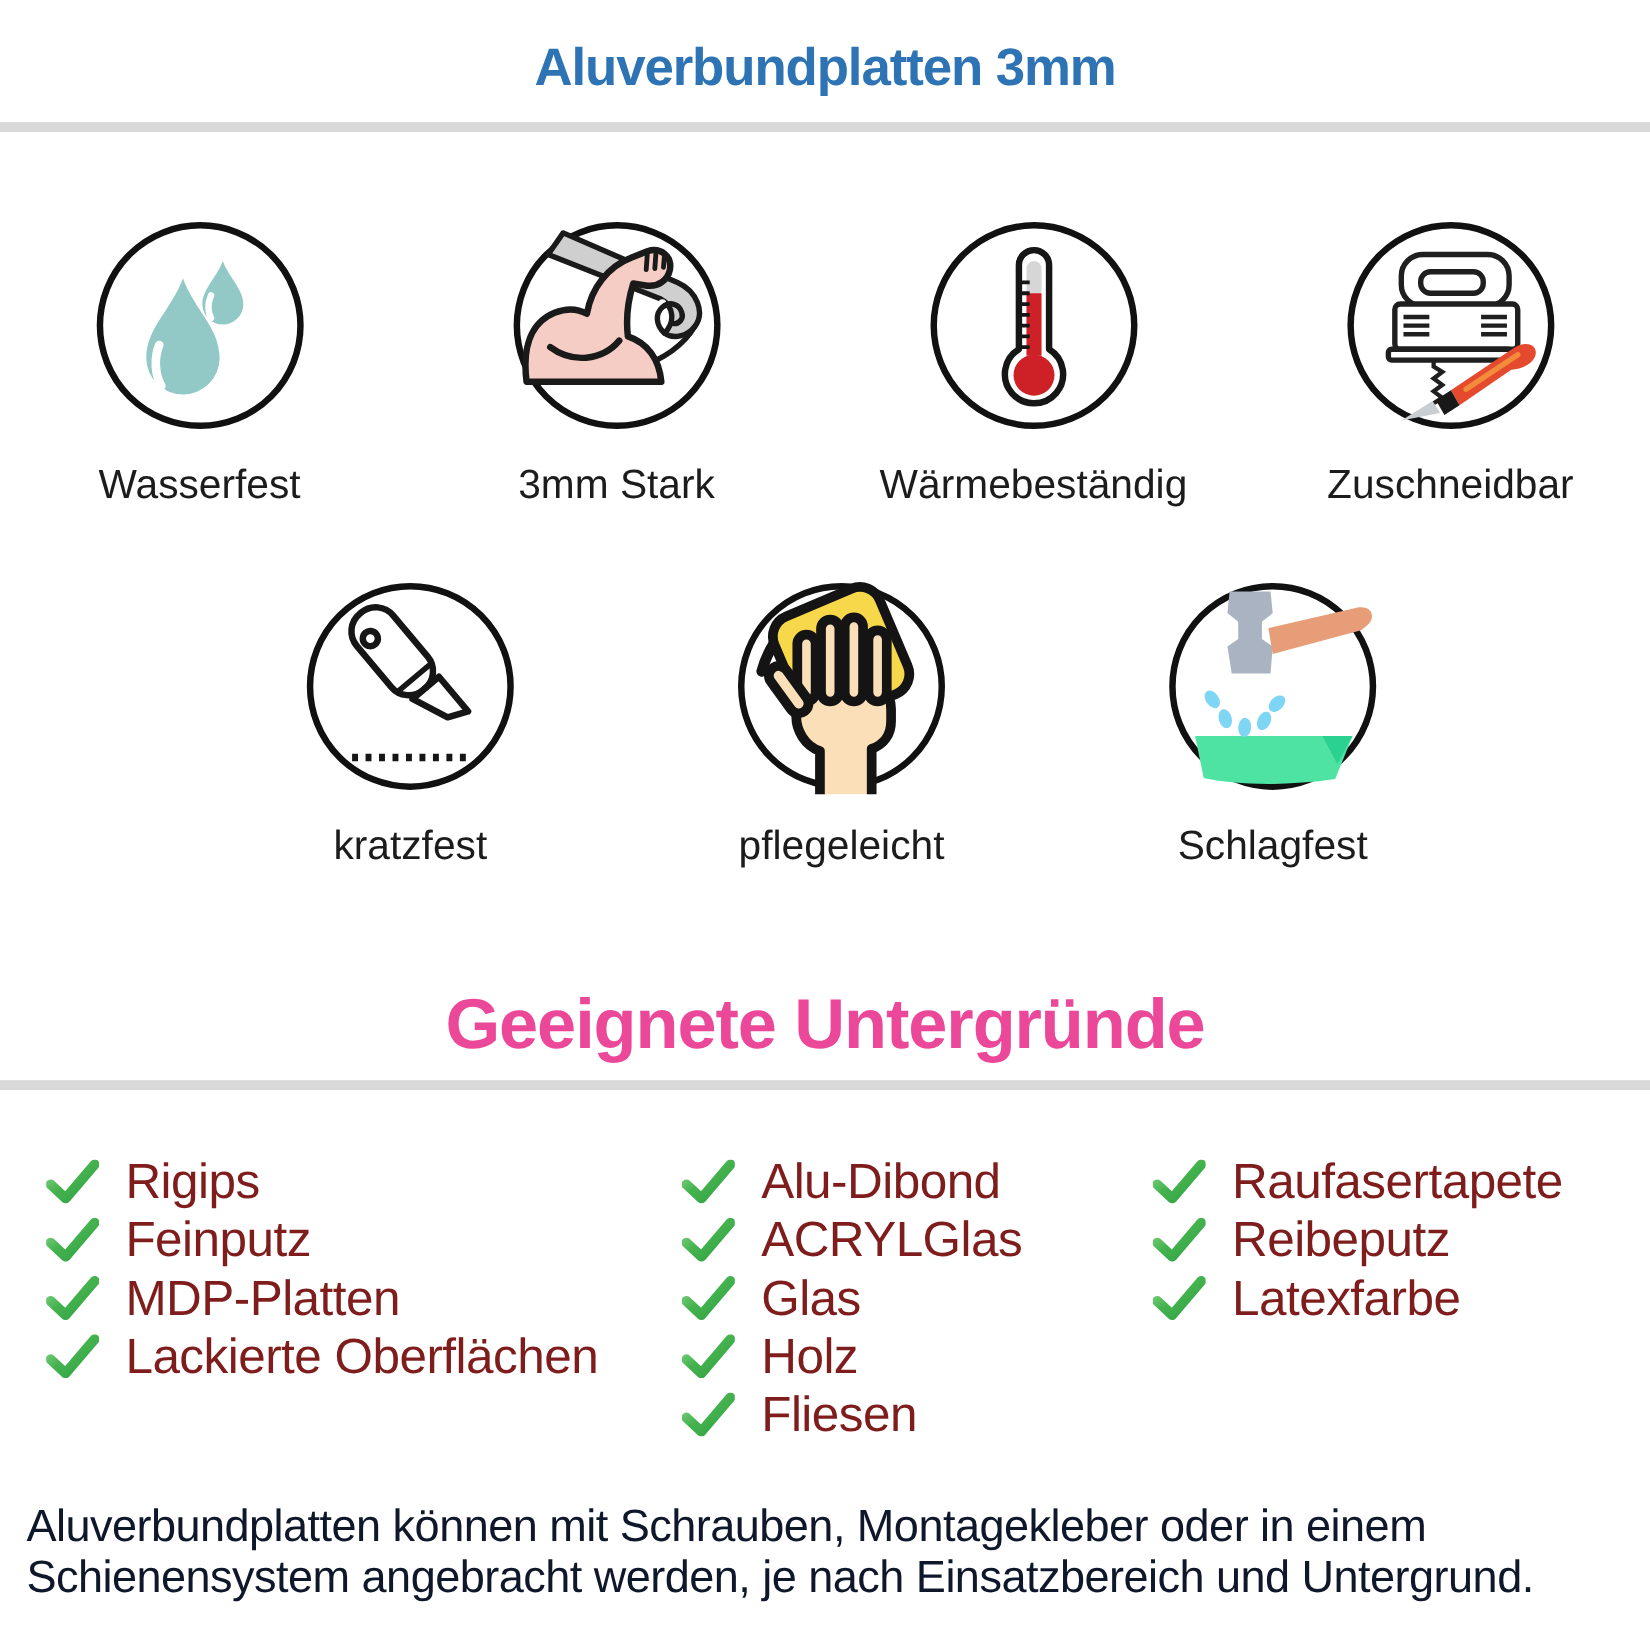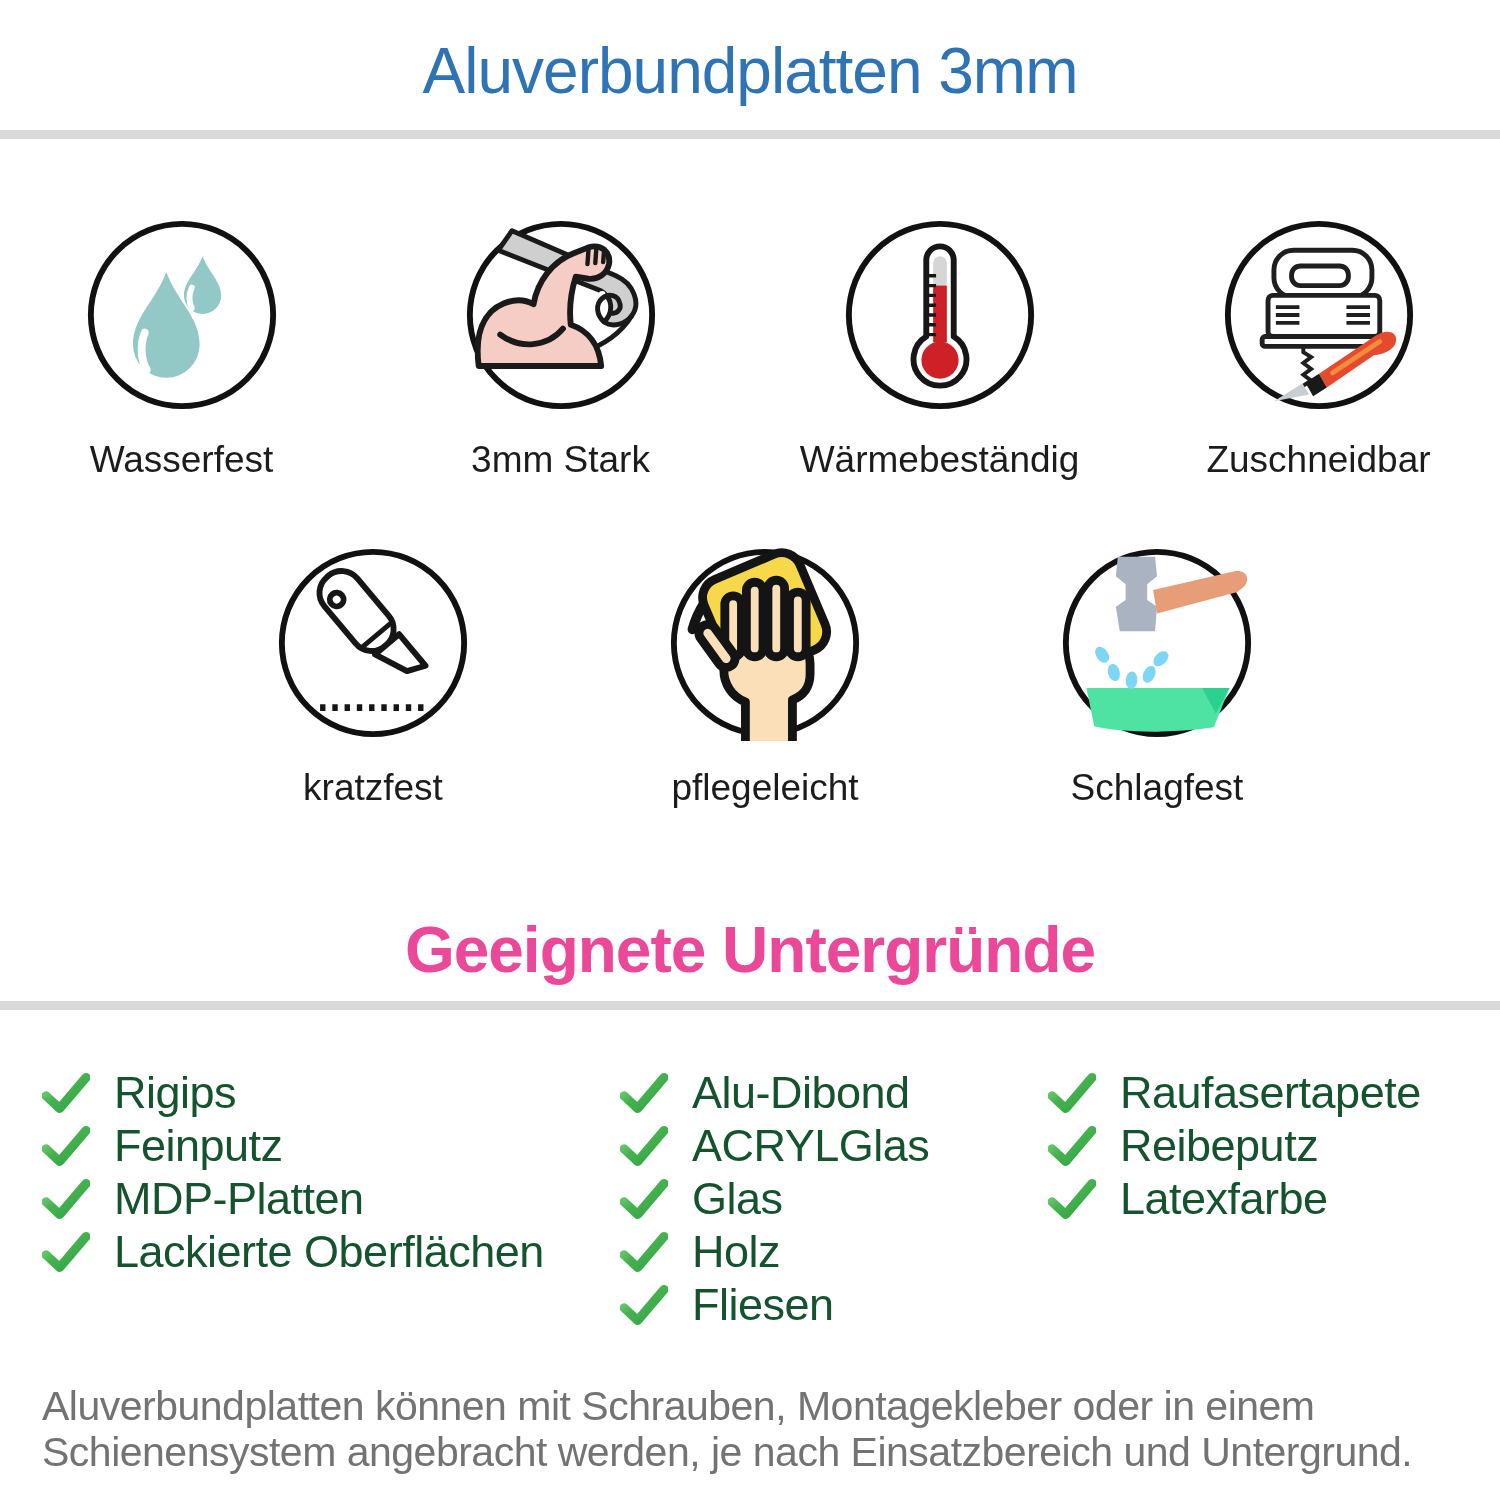--- a/index.html
+++ b/index.html
@@ -1,19 +1,19 @@
 <!DOCTYPE html>
 <html lang="de"><head>
 <meta charset="utf-8">
 <style>
   html,body { margin:0; padding:0; background:#ffffff; }
   body { font-family:"Liberation Sans", sans-serif; }
   .page { width:1500px; height:1500px; background:#ffffff; overflow:hidden; position:relative; }
 
-  .title { margin:0; padding-top:34px; text-align:center; font-size:64px; font-weight:400;
+  .title { margin:0; padding-top:34px; text-align:center; font-size:48px; font-weight:700;
            color:#2e74b5; letter-spacing:-1px; }
   .divider { height:9px; background:#d9d9d9; margin-top:22px; }
   .divider.second { margin-top:14px; }
 
   .feature-row { display:flex; justify-content:center;gap:16px; }
   .feature-row.row-1 { margin-top:78px; }
   .feature-row.row-2 { margin-top:64px; padding-left:30px;justify-content:center; }
   .feature { width:376px; display:flex; flex-direction:column; align-items:center; }
   .circle-wrap { width:196px; height:196px; }
   .circle-wrap svg { width:196px; height:196px; display:block; }
@@ -23,23 +23,23 @@
                 color:#ec4899; letter-spacing:-1px; }
 
   .substrates { display:flex; align-items:flex-start; padding:56px 0 0 42px; }
   .sub-col { display:flex; flex-direction:column; }
   .sub-col.c1 { width:578px; }
   .sub-col.c2 { width:428px; }
   .sub-col.c3 { width:440px; }
   .check-item { display:flex; align-items:center; height:53px; }
   .check-icon { width:48px; height:40px; margin-right:24px; flex:none; }
   .check-icon svg { width:48px; height:40px; display:block; }
-  .check-label { font-size:45px; color:#14532d; letter-spacing:-0.5px; white-space:nowrap; }
-
-  .footer-note { margin:52px 30px 0 42px; color:#737373; font-size:41px;
+  .check-label { font-size:45px; color:#7f1d1d; letter-spacing:-0.5px; white-space:nowrap; }
+
+  .footer-note { margin:52px 30px 0 24px; color:#0f172a; font-size:41px;
                  line-height:1.13; letter-spacing:-0.5px; }
   .hidden-defs { position:absolute; width:0; height:0; overflow:hidden; }
 </style>
 </head>
 <body>
 
 <svg class="hidden-defs" aria-hidden="true">
   <defs>
     <linearGradient id="cg" x1="0" y1="0" x2="1" y2="1">
       <stop offset="0" stop-color="#8ad88e"></stop>

